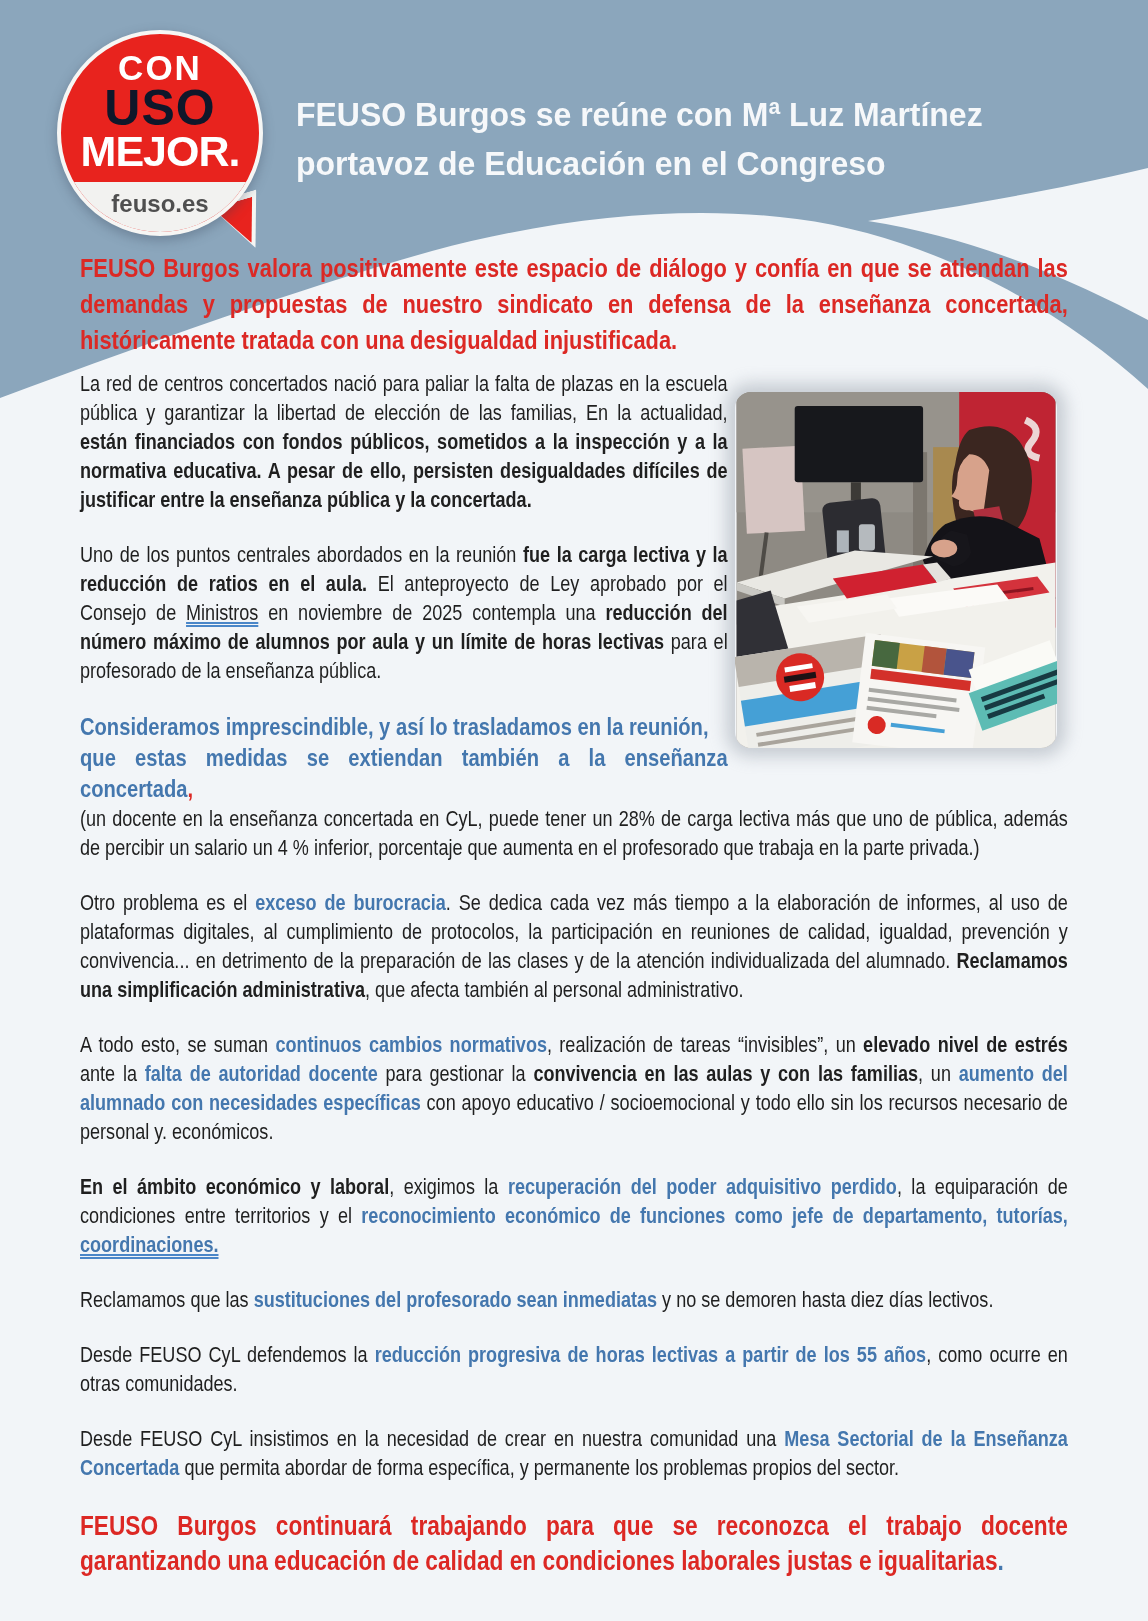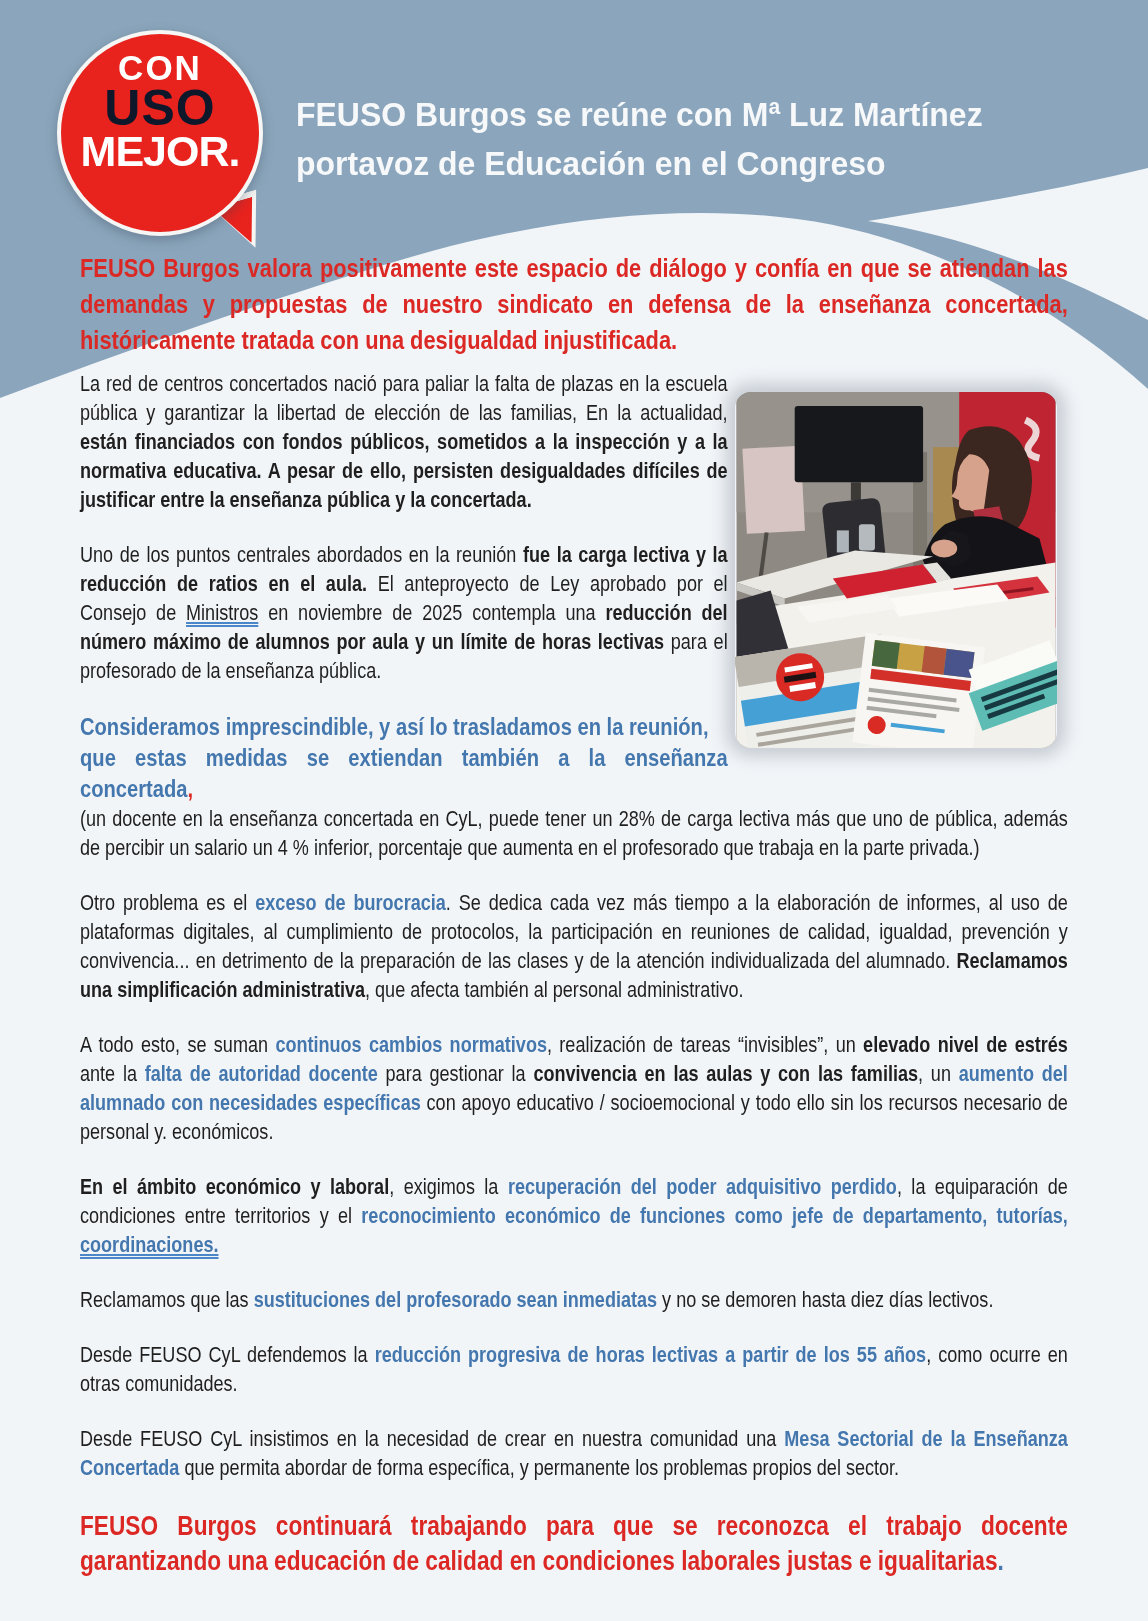--- a/index.html
+++ b/index.html
@@ -94,20 +94,21 @@
     <path d="M1148,168 C1030,196 945,208 868,221 C978,238 1076,282 1148,320 Z" fill="#f2f5f8"></path>
   </svg>
 
   <div class="logo">
     <div class="logo-tail-white"></div>
     <div class="logo-tail"></div>
     <div class="logo-circle">
       <div class="logo-con">CON</div>
       <div class="logo-uso">USO</div>
       <div class="logo-mejor">MEJOR.</div>
+      <div class="logo-strip">feuso.es</div>
     </div>
   </div>
 
   <div class="title">
     <div>FEUSO Burgos se reúne con Mª Luz Martínez</div>
     <div>portavoz de Educación en el Congreso</div>
   </div>
 
   <div class="intro">FEUSO Burgos valora positivamente este espacio de diálogo y confía en que se atiendan las demandas y propuestas de nuestro sindicato en defensa de la enseñanza concertada, históricamente tratada con una desigualdad injustificada.</div>
 

